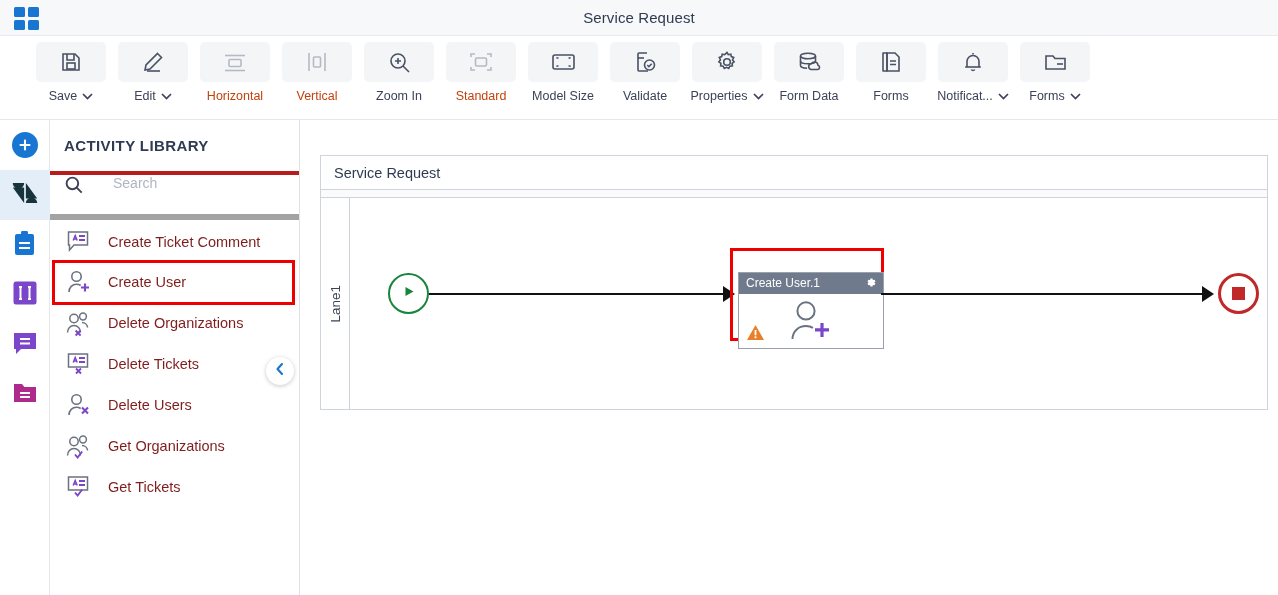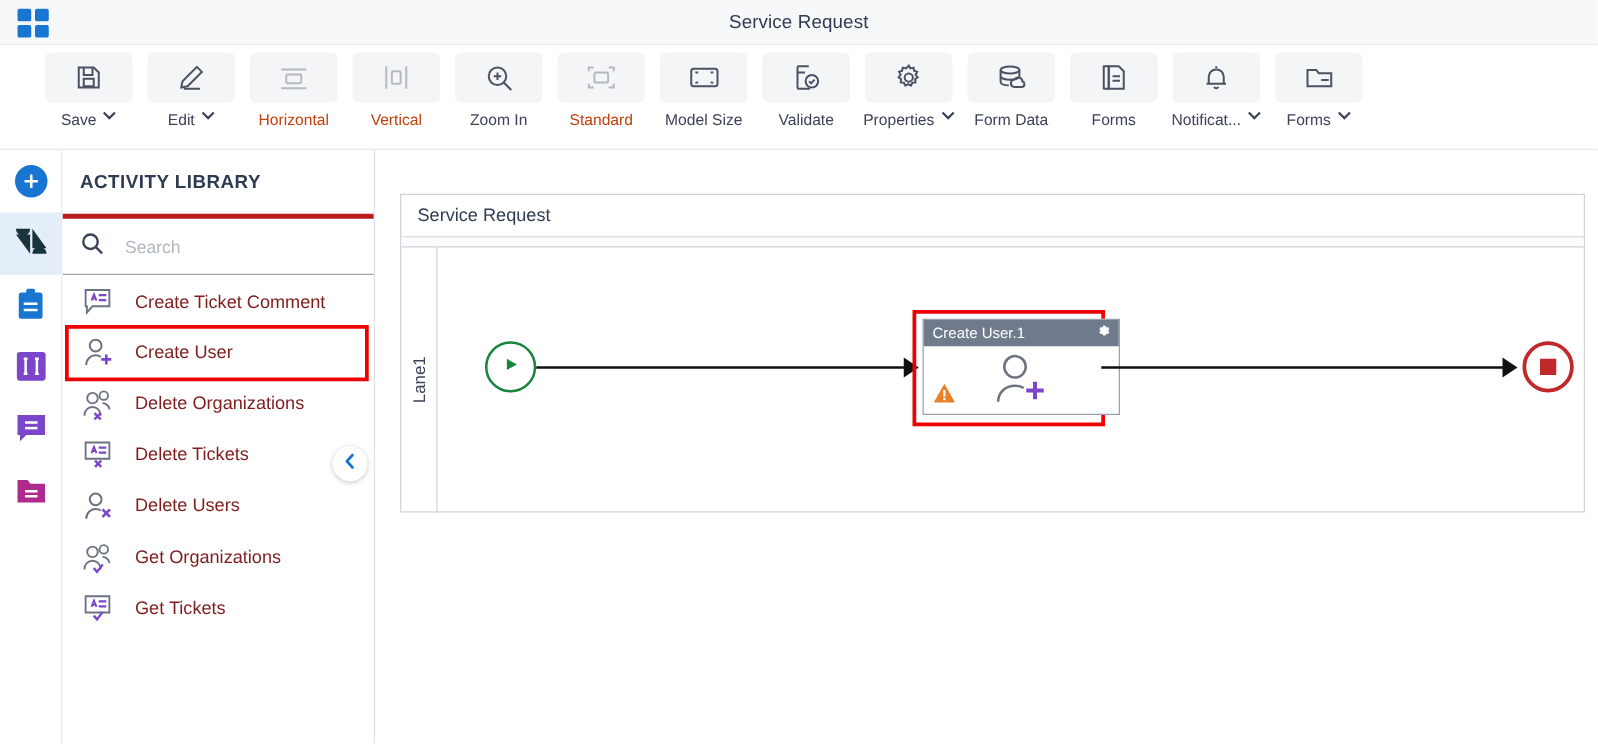--- a/index.html
+++ b/index.html
@@ -39,21 +39,21 @@
     width: 70px; display: flex; flex-direction: column; align-items: center;
     padding-top: 6px; cursor: pointer; user-select: none;
     margin: 0 6px;
   }
   .tbtn .iconbox {
     width: 70px; height: 40px; background: #f3f5f7; border-radius: 5px;
     display: flex; align-items: center; justify-content: center;
   }
   .tbtn .lbl {
     margin-top: 7px; font-size: 12.5px; color: #3c4257;
-    display: flex; gap: 5px; white-space: nowrap;
+    display: flex; align-items: center; gap: 5px; white-space: nowrap;
   }
   .tbtn.disabled .lbl { color: #c2410c; }
   .tbtn.disabled svg { stroke: #b4bac4; }
   .chev { display: inline-block; }
   .chev svg { display: block; }
 
   
   .rail {
     position: absolute; left: 0; top: 120px; width: 50px; height: 475px;
     background: #ffffff; border-right: 1px solid #e4e7ec;
@@ -74,22 +74,22 @@
     position: absolute; left: 50px; top: 120px; width: 250px; height: 475px;
     background: #ffffff; border-right: 1px solid #dfe2e8;
     overflow: hidden;
   }
   .lib-title {
     height: 55px; display: flex; align-items: center; padding-left: 14px;
     font-size: 15px; font-weight: bold; color: #2f3b52; letter-spacing: .4px;
     border-bottom: 4px solid #b91c1c;
   }
   .lib-search {
-    height: 45px; display: flex; align-items: center; gap: 16px;
-    padding-left: 14px; border-bottom: 1px solid #a3a3a3;
+    height: 45px; display: flex; align-items: flex-start; gap: 29px;
+    padding-left: 14px; border-bottom: 6px solid #a3a3a3;
   }
   .lib-search input {
     border: none; outline: none; font-size: 14px; color: #3c4257;
     width: 170px; background: transparent;
     font-family: "Liberation Sans", sans-serif;
   }
   .lib-search input::placeholder { color: #b0b6c0; }
   .lib-list { padding-top: 2px; }
   .lib-item {
     display: flex; align-items: center; gap: 14px;
@@ -158,21 +158,21 @@
     border-top: 8px solid transparent; border-bottom: 8px solid transparent;
     border-left: 12px solid #111111;
   }
 
   .task-wrap {
     position: absolute; left: 383px; top: 53px;
     width: 148px; height: 87px;
     outline: 3px solid #ee0000;
   }
   .task {
-    position: absolute; left: 5px; top: 4px; width: 158px; height: 77px;
+    position: absolute; left: 5px; top: 21px; width: 146px; height: 77px;
     background: #ffffff; border: 1px solid #9aa1ad;
   }
   .task-header {
     height: 21px; background: #6f7b8c;
     display: flex; align-items: center; justify-content: space-between;
     padding: 0 6px 0 7px;
   }
   .task-header .t {
     font-size: 12px; color: #ffffff; line-height: 21px; white-space: nowrap;
   }

